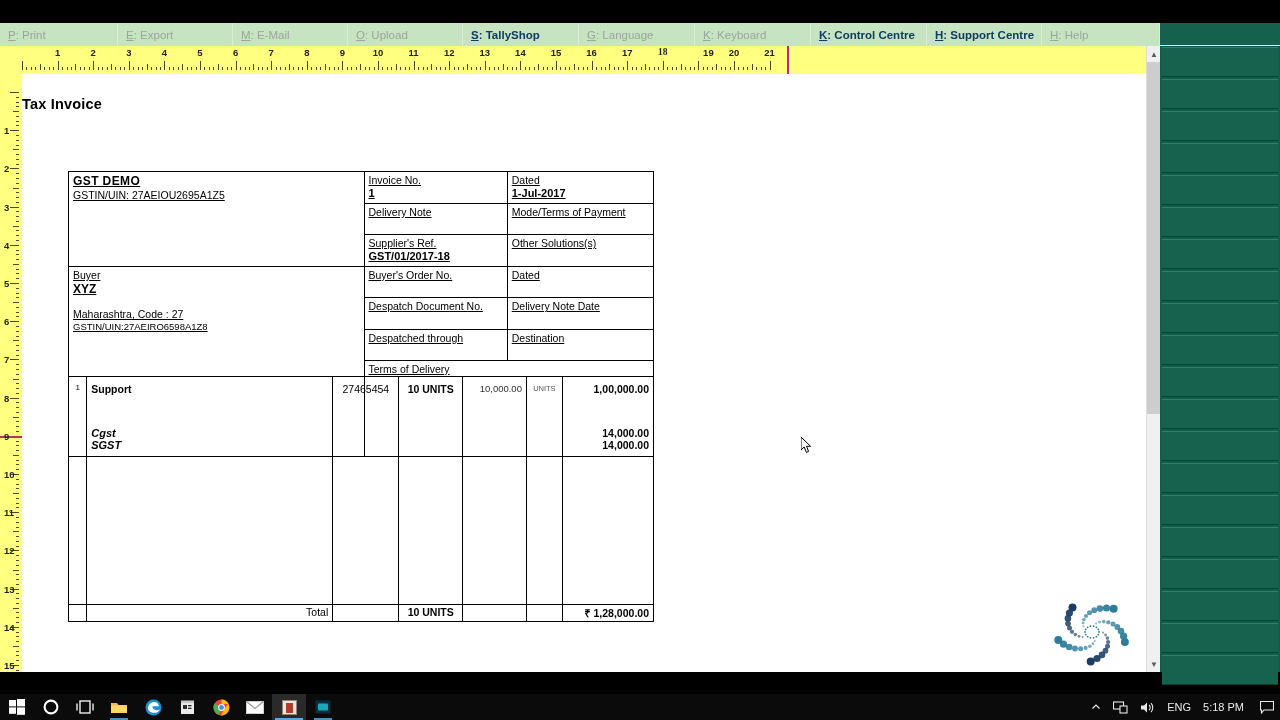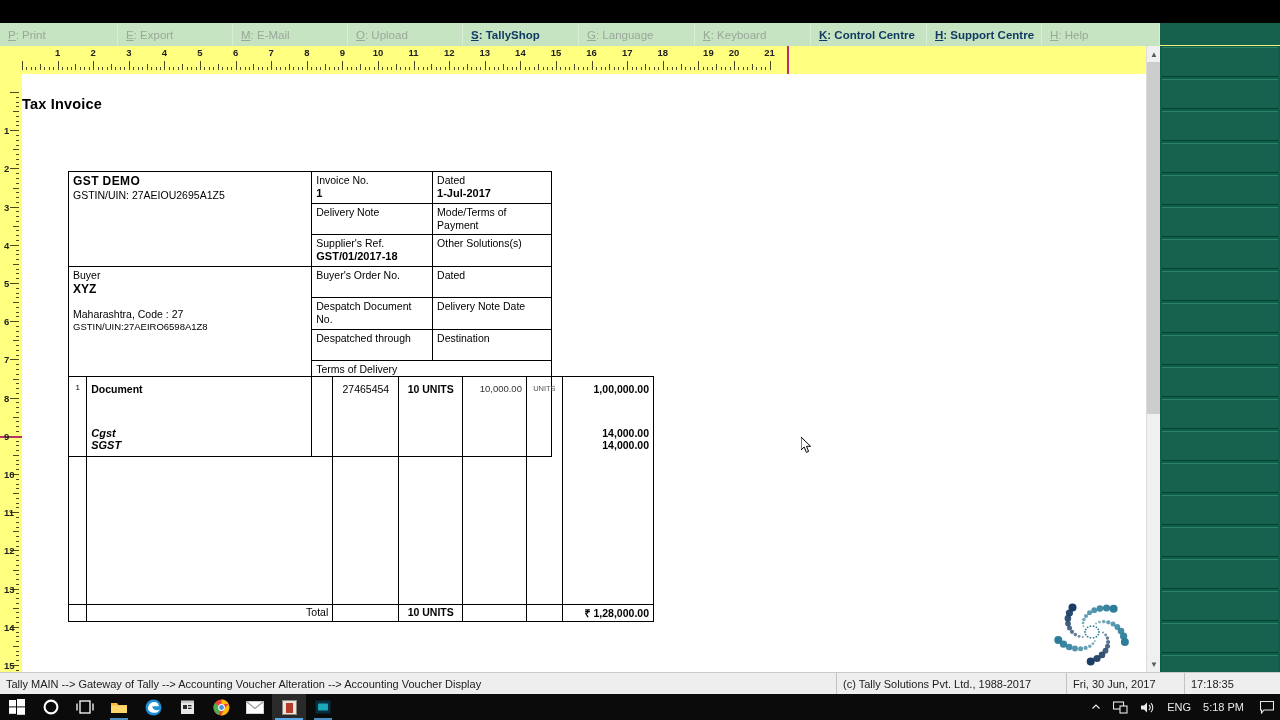--- a/index.html
+++ b/index.html
@@ -119,22 +119,22 @@
     border-top: 1px solid #2c8068; border-bottom: 1px solid #07412f;
   }
 
   
   .doc { position: absolute; left: 0; top: 0; width: 1118px; color: #000; }
   .doc-title {
     text-align: left; font-size: 14.5px; font-weight: bold;
     margin-top: 22px; width: 635px; letter-spacing: .2px;
   }
   .inv {
-    position: absolute; left: 46px; top: 97px; width: 484px;
-    border: 1px solid #000; border-collapse: collapse; font-size: 10.5px;
+    position: absolute; left: 46px; top: 97px; width: 586px;
+    border: 1px solid #000; border-collapse: collapse; font-size: 10.5px; text-decoration: underline;
   }
   .inv td { border: 1px solid #000; vertical-align: top; padding: 2px 4px; line-height: 1.25; }
   .lbl { font-size: 10.5px; color: #000; }
   .val { font-weight: bold; font-size: 11px; }
   .seller-name { font-weight: bold; font-size: 12px; letter-spacing: .4px; }
   .seller-gst { font-size: 10.5px; }
   .buyer-name { font-weight: bold; font-size: 12px; }
   .buyer-addr { font-size: 10.5px; margin-top: 11px; }
   .buyer-gst { font-size: 9.5px; }
 
@@ -445,21 +445,21 @@
         <div class="num" style="left: 306.8px;">8</div>
         <div class="num" style="left: 342.4px;">9</div>
         <div class="num" style="left: 378px;">10</div>
         <div class="num" style="left: 413.6px;">11</div>
         <div class="num" style="left: 449.2px;">12</div>
         <div class="num" style="left: 484.8px;">13</div>
         <div class="num" style="left: 520.4px;">14</div>
         <div class="num" style="left: 556px;">15</div>
         <div class="num" style="left: 591.6px;">16</div>
         <div class="num" style="left: 627.2px;">17</div>
-        <div class="num" style="left: 662.8px;">18</div>
+        <div class="num" style="left: 662.8px; font-family: Liberation Serif, serif;">18</div>
         <div class="num" style="left: 698.4px; margin-left: 10px;">19</div>
         <div class="num" style="left: 734px;">20</div>
         <div class="num" style="left: 769.6px;">21</div>
       </div>
     <div class="ruler-v" id="rulerV">
       <div class="tickcol" id="rulerVTicks">
           <div class="tk" style="top: 18px; width: 9px;"></div>
           <div class="tk" style="top: 22.775px; width: 3px;"></div>
           <div class="tk" style="top: 27.55px; width: 3px;"></div>
           <div class="tk" style="top: 32.325px; width: 3px;"></div>
@@ -686,21 +686,21 @@
               </td>
             </tr>
           </tbody>
             </table>
 
           <table class="goods">
             <tbody>
             <tr>
               <td class="c-sl" style="padding-top:6px">1</td>
               <td class="c-desc b" style="padding-top:6px;height:228px">
-                <div>Document</div>
+                <div>Support</div>
                 <div class="tax-label" style="margin-top:32px">Cgst</div>
                 <div class="tax-label">SGST</div>
               </td>
               <td class="c-hsn" style="padding-top:6px">27465454</td>
               <td class="c-qty b" style="padding-top:6px">10 UNITS</td>
               <td class="c-rate ratecell" style="padding-top:6px">10,000.00</td>
               <td class="c-per tiny" style="padding-top:7px">UNITS</td>
               <td class="c-amt b" style="padding-top:6px">
                 <div>1,00,000.00</div>
                 <div style="margin-top:32px">14,000.00</div>
@@ -816,26 +816,20 @@
         <div class="rp-btn"></div>
         <div class="rp-btn"></div>
         <div class="rp-btn"></div>
       </div>
 
     <svg class="cursor" viewBox="0 0 12 18">
       <polygon points="0,0 0,13 3.2,10 5.4,15.4 7.6,14.4 5.5,9.3 9.6,9.3" fill="#fff" stroke="#000" stroke-width="1"></polygon>
     </svg>
   </div>
 
-  <div class="statusbar">
-    <div class="sb-seg sb-path">Tally MAIN --&gt; Gateway of Tally --&gt; Accounting Voucher  Alteration  --&gt; Accounting Voucher  Display</div>
-    <div class="sb-seg sb-copy">(c) Tally Solutions Pvt. Ltd., 1988-2017</div>
-    <div class="sb-seg sb-date">Fri, 30 Jun, 2017</div>
-    <div class="sb-seg sb-time">17:18:35</div>
-  </div>
 
   <div class="taskbar">
     <div class="tk-item">
       <svg width="16" height="16" viewBox="0 0 16 16">
         <rect x="0" y="1" width="7" height="6.4" fill="#fff"></rect>
           <rect x="8" y="0" width="8" height="7.4" fill="#fff"></rect>
         <rect x="0" y="8.4" width="7" height="6.4" fill="#fff"></rect>
           <rect x="8" y="8.4" width="8" height="7.4" fill="#fff"></rect>
       </svg>
     </div>

